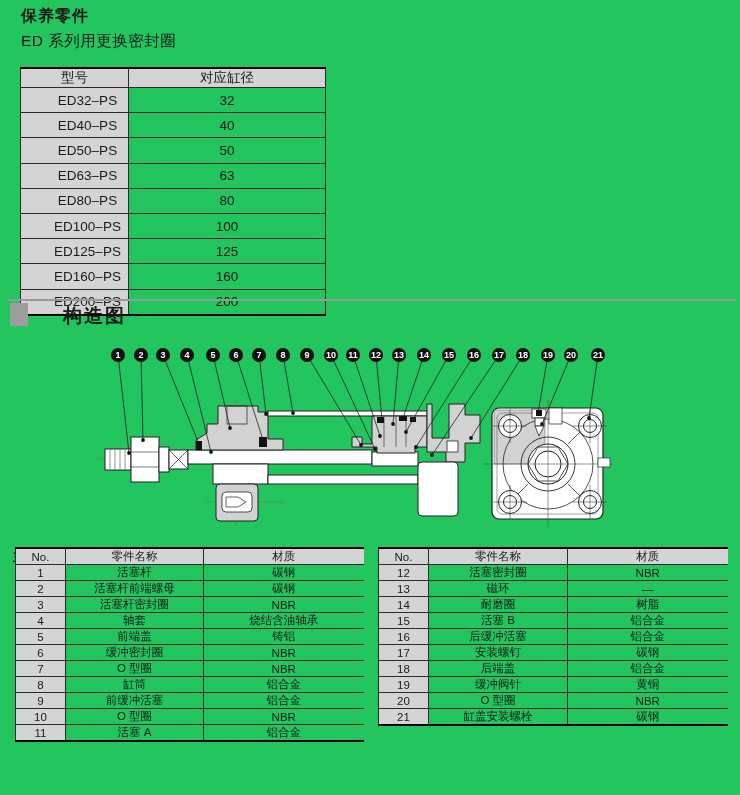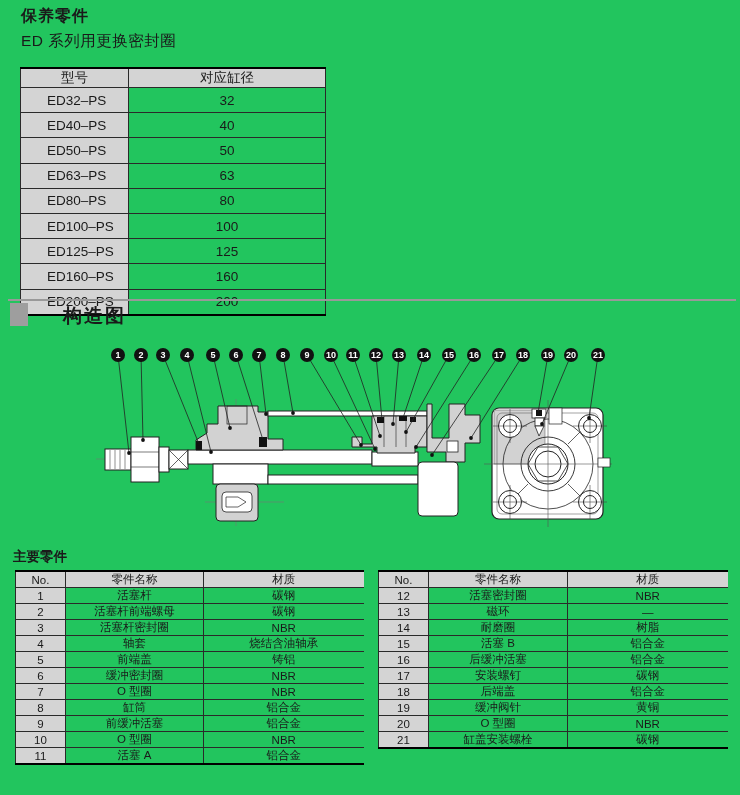--- a/index.html
+++ b/index.html
@@ -10,23 +10,23 @@
   .h1 { position:absolute; left:21px; top:6px;  font-size:16px; font-weight:bold; letter-spacing:1px; }
   .h2 { position:absolute; left:21px; top:31px; font-size:15.5px; letter-spacing:0.5px; }
   .h3 { position:absolute; left:13px; top:548px; font-size:13.5px; font-weight:bold; }
 
   table { border-collapse:collapse; table-layout:fixed; }
   table.cat { position:absolute; border-top:2.5px solid #000; border-bottom:2.5px solid #000; }
   table.cat th, table.cat td { border:1px solid #2a2a2a; font-weight:normal; text-align:center; padding:0; overflow:hidden; white-space:nowrap; }
   table.cat th { background:#d4d4d4; }
 
   #seal-table { left:20px; top:67px; width:305px; height:249px; font-size:13.5px; }
-  #seal-table td:first-child { background:#d4d4d4; text-align:left; padding-left:26px; }
-
-  table.parts { top:570px; height:176px; font-size:11.5px; }
+  #seal-table td:first-child { background:#d4d4d4; text-align:center; padding-left:26px; }
+
+  table.parts { top:547px; height:176px; font-size:11.5px; }
   table.parts td:first-child { background:#d4d4d4; }
   table.parts th:last-child, table.parts td:last-child { border-right:none;text-align:center; }
   #parts-left  { left:15px;  width:348px; }
   #parts-right { left:378px; width:349px; }
 
   .sec-rule  { position:absolute; left:8px;  top:299px; width:728px; height:2px; background:#999; }
   .sec-sq    { position:absolute; left:10px; top:303px; width:18px;  height:23px; background:#9e9e9e; }
   .sec-title { position:absolute; left:38px; top:303px; font-size:19px; font-weight:bold; letter-spacing:2px;margin-left:25px; }
 
   #diagram { position:absolute; left:0; top:330px; width:740px; height:250px; }

